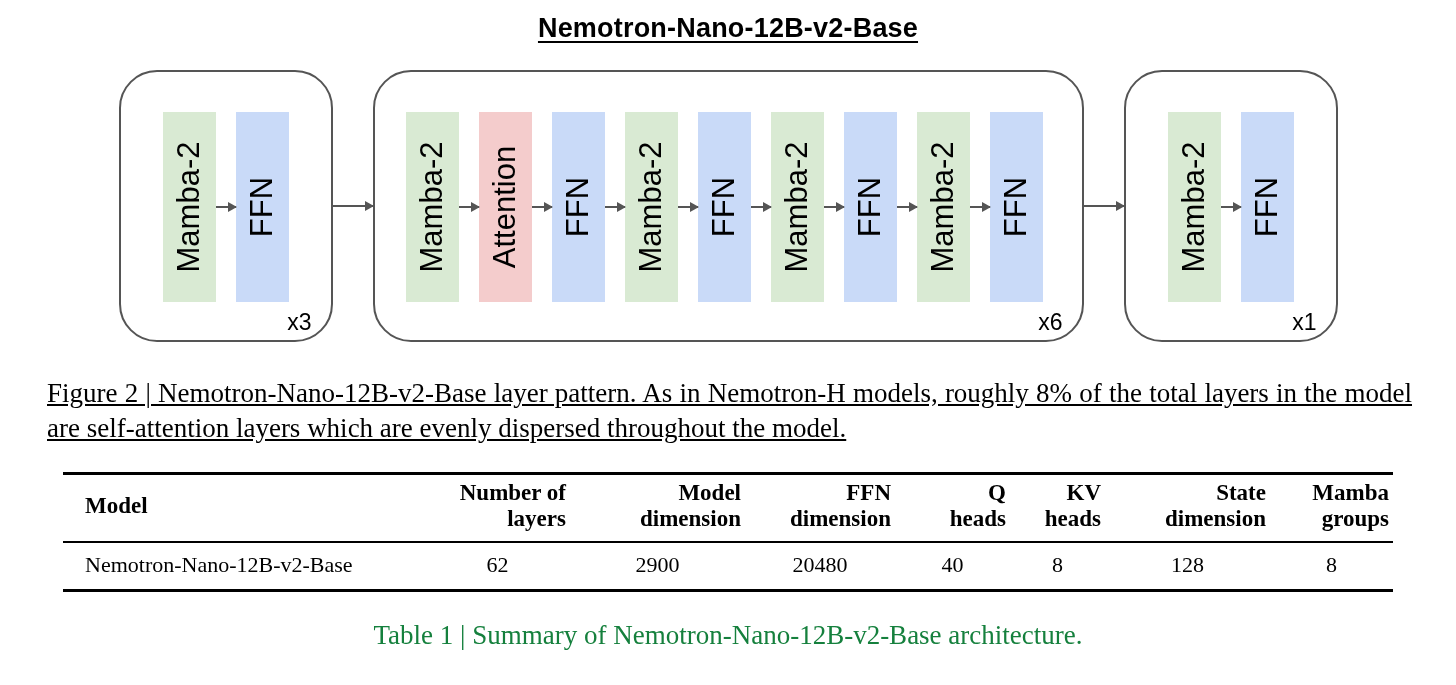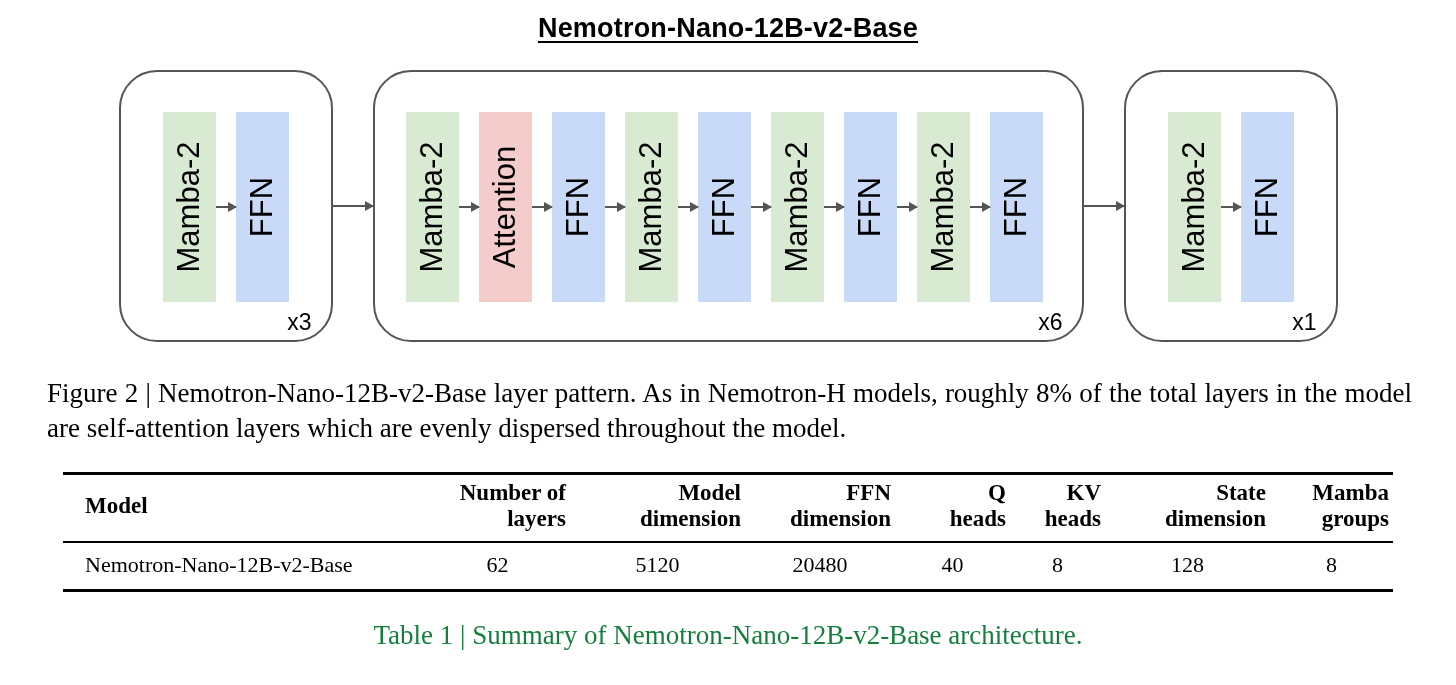--- a/index.html
+++ b/index.html
@@ -87,20 +87,21 @@
   }
 
   
   .fig-caption {
     margin: 34px 44px 0 47px;
     font-family: "Liberation Serif", "DejaVu Serif", serif;
     font-size: 27px;
     line-height: 35px;
     text-align: justify;
     color: #000;
+    text-decoration: underline;
   }
 
   
   table.arch-table {
     width: 1330px;
     margin: 26px auto 0 auto;
     border-collapse: collapse;
     font-family: Liberation Serif, serif;
   }
   table.arch-table thead tr {
@@ -247,21 +248,21 @@
         <th>State
 dimension</th>
         <th>Mamba
 groups</th>
       </tr>
     </thead>
     <tbody>
       <tr>
         <td>Nemotron-Nano-12B-v2-Base</td>
         <td>62</td>
-        <td>5120</td>
+        <td>2900</td>
         <td>20480</td>
         <td>40</td>
         <td>8</td>
         <td>128</td>
         <td>8</td>
       </tr>
     </tbody>
   </table>
 
   <p class="table-caption">Table 1 | Summary of Nemotron-Nano-12B-v2-Base architecture.</p>

